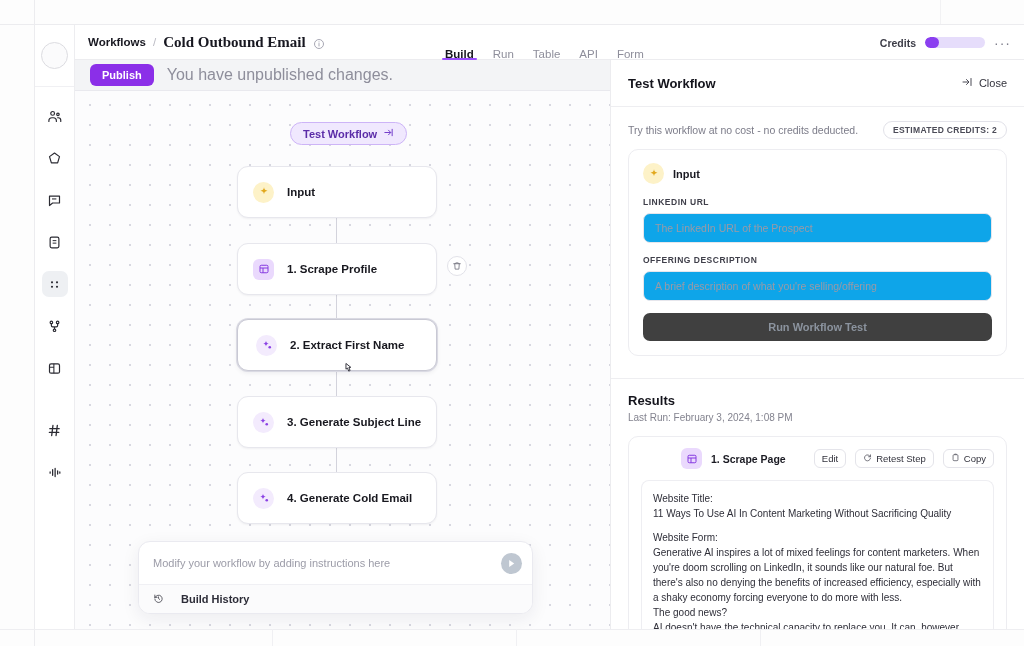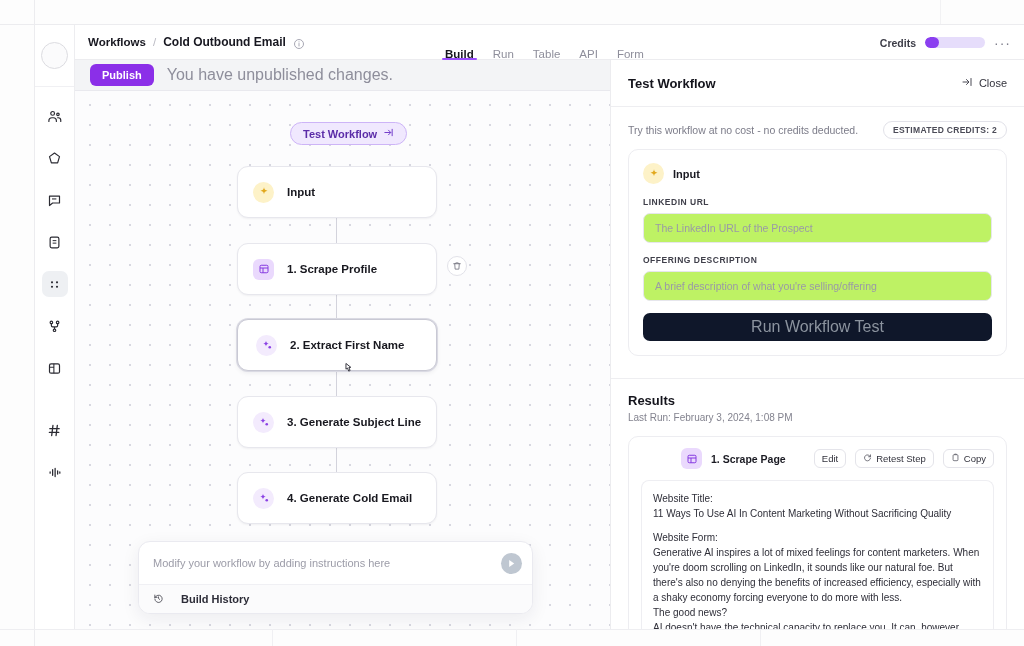--- a/index.html
+++ b/index.html
@@ -42,21 +42,21 @@
 
   
   .topbar {
     position:absolute; left:75px; top:25px; width:949px; height:35px;
     background:#ffffff; border-bottom:1px solid #ececef;
     display:flex; align-items:center;
   }
   .crumbs { display:flex; align-items:center; gap:7px; padding-left:13px; }
   .crumb-root { font-size:11.5px; color:#171720; font-weight:600; }
   .crumb-slash { font-size:11.5px; color:#b9b9c2; }
-  .crumb-leaf { font-size:12px; color:#171720; font-weight:600; }
+  .crumb-leaf { font-size:15px; color:#171720; font-weight:600;font-family:Liberation Serif, serif; }
   .info-ico { width:12px; height:12px; color:#a8a8b4; }
 
   .tabs { position:absolute; left:370px; top:0; height:35px; display:flex; align-items:flex-end; gap:19px; }
   .tab {
     font-size:11.5px; color:#8e8e9b; position:relative; cursor:pointer;
   }
   .tab.active { color:#16161e; font-weight:600; }
   .tab.active::after {
     content:''; position:absolute; left:-3px; right:-3px; bottom:0; height:2px;
     background:#9b4dff; border-radius:2px;
@@ -182,26 +182,26 @@
   }
   .card-head { display:flex; align-items:center; gap:9px; margin-bottom:13px; }
   .card-head .lbl { font-size:11px; color:#1a1a22; font-weight:600; }
 
   .field-label {
     font-size:8.5px; color:#3f3f4a; font-weight:700; letter-spacing:.5px; margin-bottom:6px;
   }
   .field-input {
     width:100%; height:30px; border:1px solid #e6e6ec; border-radius:7px;
     padding:0 11px; font-size:10.5px; color:#3a3a45; outline:none;
-    font-family:"Liberation Sans", sans-serif; background:#bef264; margin-bottom:12px;
+    font-family:"Liberation Sans", sans-serif; background:#0ea5e9; margin-bottom:12px;
   }
   .field-input::placeholder { color:#9a9aa6; }
   .run-btn {
     width:100%; height:28px; border:none; border-radius:7px;
-    background:#0f172a; color:#8b939e; font-size:16px; font-weight:400;
+    background:#404040; color:#8b939e; font-size:11px; font-weight:700;
     cursor:pointer; font-family:"Liberation Sans", sans-serif;
   }
 
   .divider { height:1px; background:#eeeef1; margin:22px 0 0; }
 
   .results-head { padding:14px 17px 0; }
   .results-title { font-size:13px; color:#14141c; font-weight:600; }
   .results-sub { font-size:10px; color:#83838f; margin-top:4px; }
 
   .res-card { margin:13px 17px 0; border:1px solid #ededf1; border-radius:10px; padding:11px 12px 0; }

